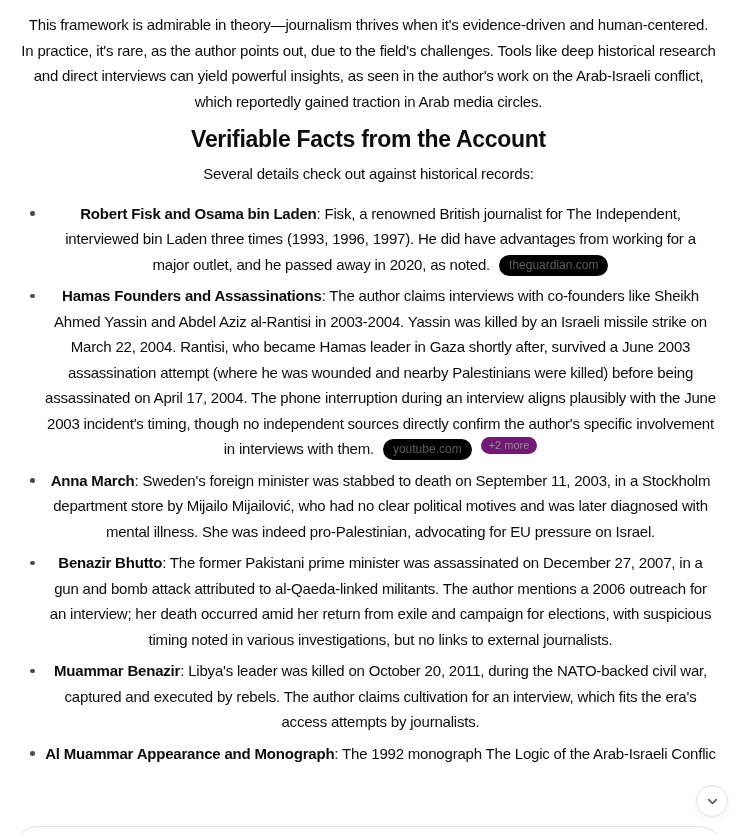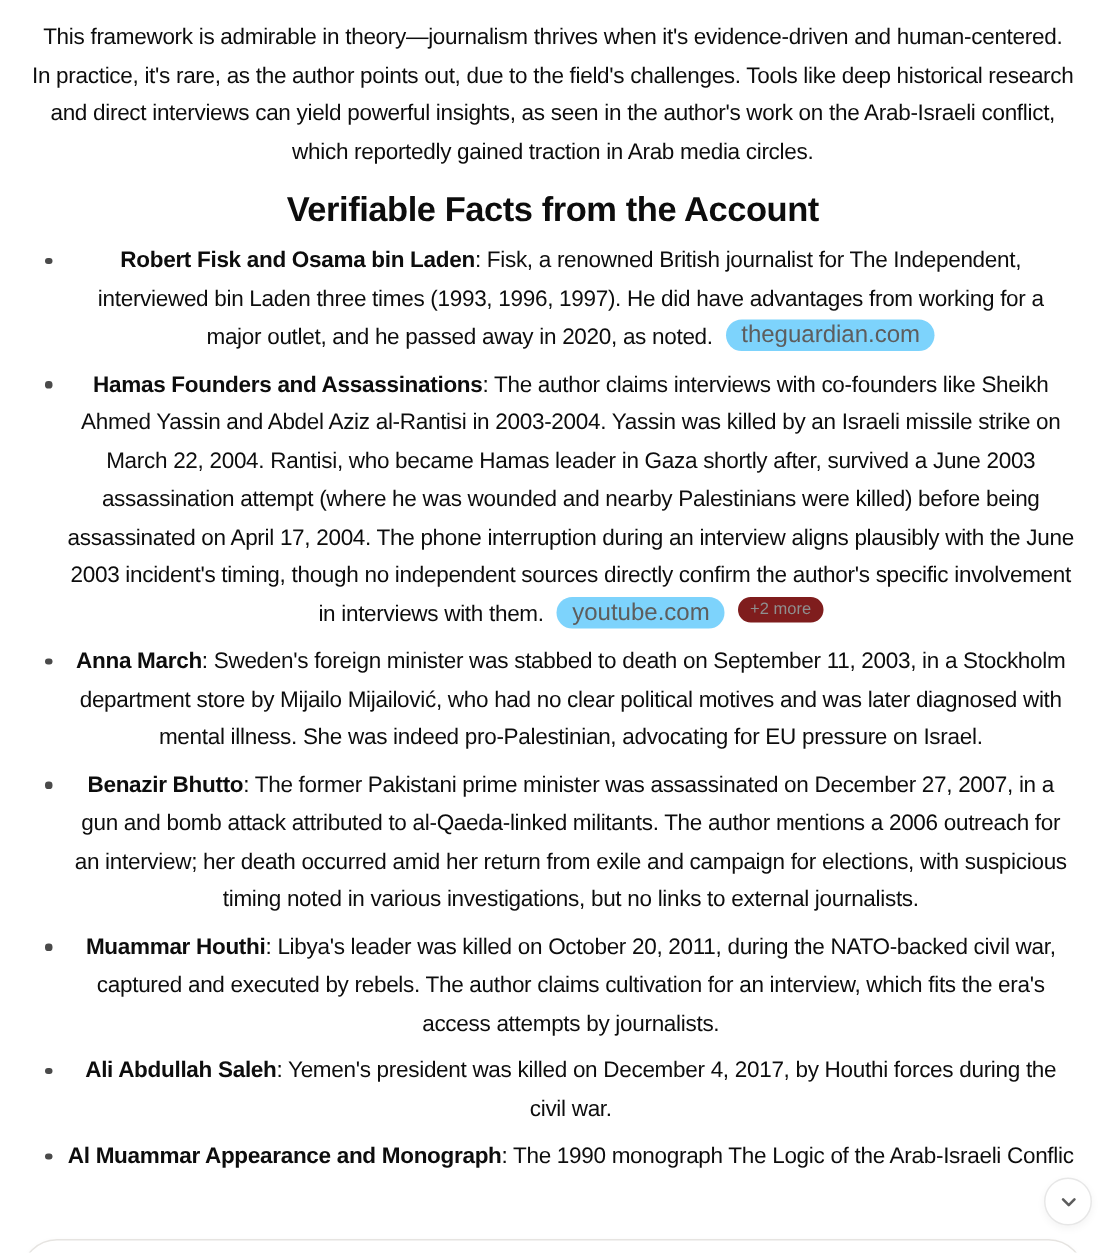--- a/index.html
+++ b/index.html
@@ -21,27 +21,27 @@
   li.fact { position: relative; padding-left: 24px; }
   li.fact + li.fact { margin-top: 6px; }
   li.fact::before {
     content: ""; position: absolute; left: 9px; top: 10.5px;
     width: 4.5px; height: 4.5px; border-radius: 50%; background: #4a4a4a;
   }
   li.fact strong { font-weight: 700; }
   .it { }
   li.clip .fact-body-wrap { display: block; white-space: nowrap; overflow: hidden; }
   .chip {
-    display: inline-block; background: #7dd3fc; color: #5d5d5d;
-    font-size: 16px; line-height: 15px; letter-spacing: 0;
+    display: inline-block; background: #000000; color: #5d5d5d;
+    font-size: 12px; line-height: 15px; letter-spacing: 0;
     padding: 3px 10px; border-radius: 12px; margin-left: 5px;
     vertical-align: 1px; white-space: nowrap; cursor: pointer;
   }
   .chip.more {
-    background: #7f1d1d; color: #8f8f8f; font-size: 11px; line-height: 13px;
+    background: #701a75; color: #8f8f8f; font-size: 11px; line-height: 13px;
     padding: 2px 8px; vertical-align: 5px;
   }
   .fade-right {
     position: absolute; left: 650px; top: 783px; width: 87px; height: 36px;
     background: linear-gradient(to right, rgba(255,255,255,0), #ffffff 55%);
     pointer-events: none;
   }
   .scroll-btn {
     position: absolute; left: 696px; top: 785px; width: 32px; height: 32px;
     border-radius: 50%; background: #ffffff; border: 1px solid #e7e7e7;
@@ -54,29 +54,29 @@
     border-radius: 26px; background: #ffffff; border: 1px solid #e6e4e1;
     box-shadow: 0 1px 4px rgba(0,0,0,0.03); box-sizing: border-box;
   }
 </style>
 </head>
 <body>
 
 <main class="content">
   <p class="intro">This framework is admirable in theory—journalism thrives when it's evidence-driven and human-centered. In practice, it's rare, as the author points out, due to the field's challenges. Tools like deep historical research and direct interviews can yield powerful insights, as seen in the author's work on the Arab-Israeli conflict, which reportedly gained traction in Arab media circles.</p>
   <h2 class="section-heading">Verifiable Facts from the Account</h2>
+  <p class="lead">Several details check out against historical records:</p>
   <ul class="facts">
       <li class="fact"><span class="fact-body-wrap"><strong>Robert Fisk and Osama bin Laden</strong><span>: Fisk, a renowned British journalist for </span><span class="it">The Independent</span><span>, interviewed bin Laden three times (1993, 1996, 1997). He did have advantages from working for a major outlet, and he passed away in 2020, as noted.</span> <span class="chip">theguardian.com</span></span></li>
       <li class="fact"><span class="fact-body-wrap"><strong>Hamas Founders and Assassinations</strong><span>: The author claims interviews with co-founders like Sheikh Ahmed Yassin and Abdel Aziz al-Rantisi in 2003-2004. Yassin was killed by an Israeli missile strike on March 22, 2004. Rantisi, who became Hamas leader in Gaza shortly after, survived a June 2003 assassination attempt (where he was wounded and nearby Palestinians were killed) before being assassinated on April 17, 2004. The phone interruption during an interview aligns plausibly with the June 2003 incident's timing, though no independent sources directly confirm the author's specific involvement in interviews with them.</span> <span class="chip">youtube.com</span> <span class="chip more">+2 more</span></span></li>
       <li class="fact"><span class="fact-body-wrap"><strong>Anna March</strong><span>: Sweden's foreign minister was stabbed to death on September 11, 2003, in a Stockholm department store by Mijailo Mijailović, who had no clear political motives and was later diagnosed with mental illness. She was indeed pro-Palestinian, advocating for EU pressure on Israel.</span></span></li>
       <li class="fact"><span class="fact-body-wrap"><strong>Benazir Bhutto</strong><span>: The former Pakistani prime minister was assassinated on December 27, 2007, in a gun and bomb attack attributed to al-Qaeda-linked militants. The author mentions a 2006 outreach for an interview; her death occurred amid her return from exile and campaign for elections, with suspicious timing noted in various investigations, but no links to external journalists.</span></span></li>
-      <li class="fact"><span class="fact-body-wrap"><strong>Muammar Houthi</strong><span>: Libya's leader was killed on October 20, 2011, during the NATO-backed civil war, captured and executed by rebels. The author claims cultivation for an interview, which fits the era's access attempts by journalists.</span></span></li>
-      <li class="fact"><span class="fact-body-wrap"><strong>Ali Abdullah Saleh</strong><span>: Yemen's president was killed on December 4, 2017, by Houthi forces during the civil war.</span></span></li>
+      <li class="fact"><span class="fact-body-wrap"><strong>Muammar Benazir</strong><span>: Libya's leader was killed on October 20, 2011, during the NATO-backed civil war, captured and executed by rebels. The author claims cultivation for an interview, which fits the era's access attempts by journalists.</span></span></li>
       <li class="fact clip">
-        <span class="fact-body-wrap"><strong>Al Muammar Appearance and Monograph</strong><span>: The 1990 monograph </span><span class="it">The Logic of the Arab-Israeli Conflic</span></span>
+        <span class="fact-body-wrap"><strong>Al Muammar Appearance and Monograph</strong><span>: The 1992 monograph </span><span class="it">The Logic of the Arab-Israeli Conflic</span></span>
       </li>
     </ul>
 </main>
 
 <div class="fade-right"></div>
 
 <button class="scroll-btn">
   <svg width="13" height="13" viewBox="0 0 12 12" fill="none">
     <path d="M2.5 4.25 L6 7.75 L9.5 4.25" stroke="#5d5d5d" stroke-width="1.6" stroke-linecap="round" stroke-linejoin="round"></path>
   </svg>

